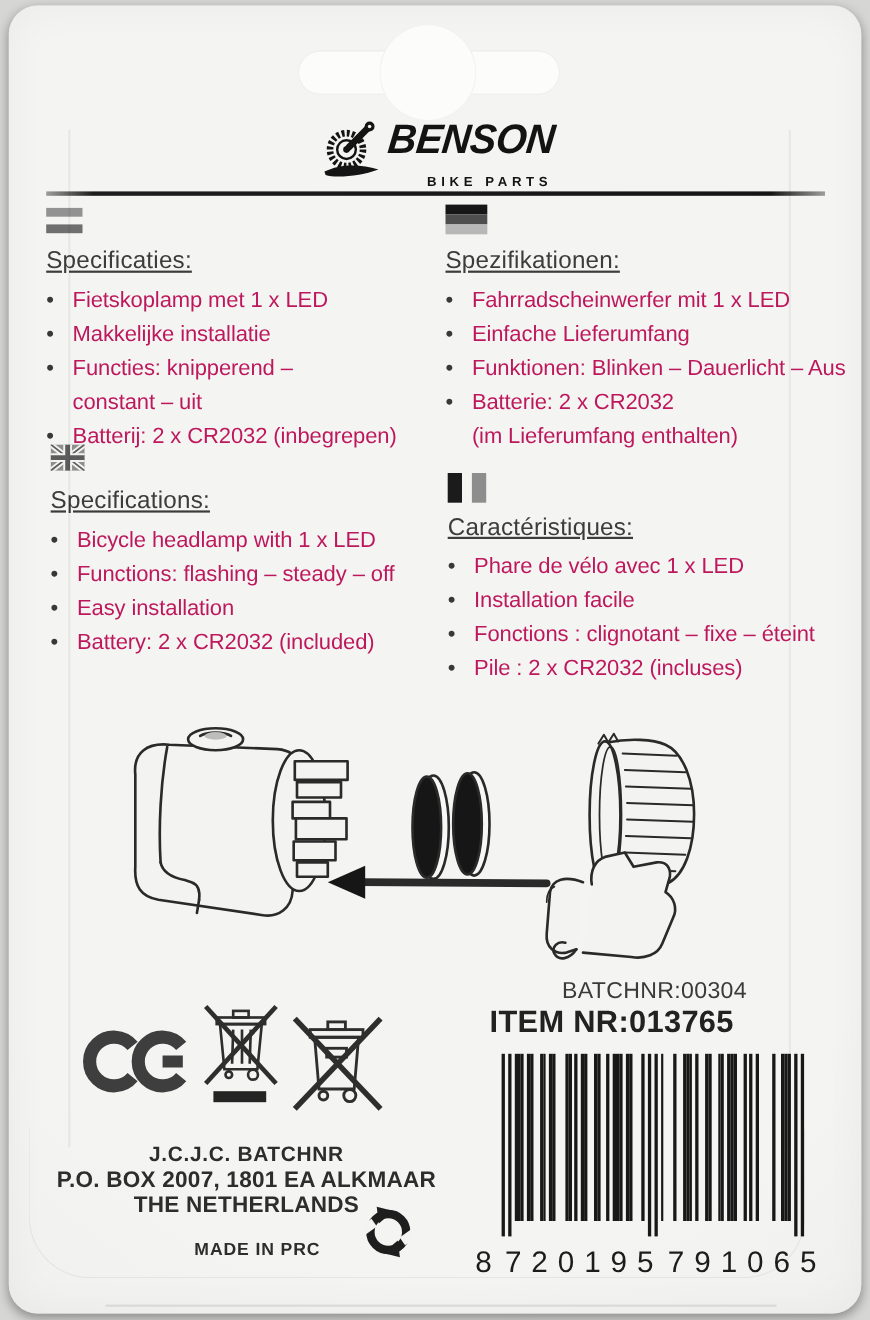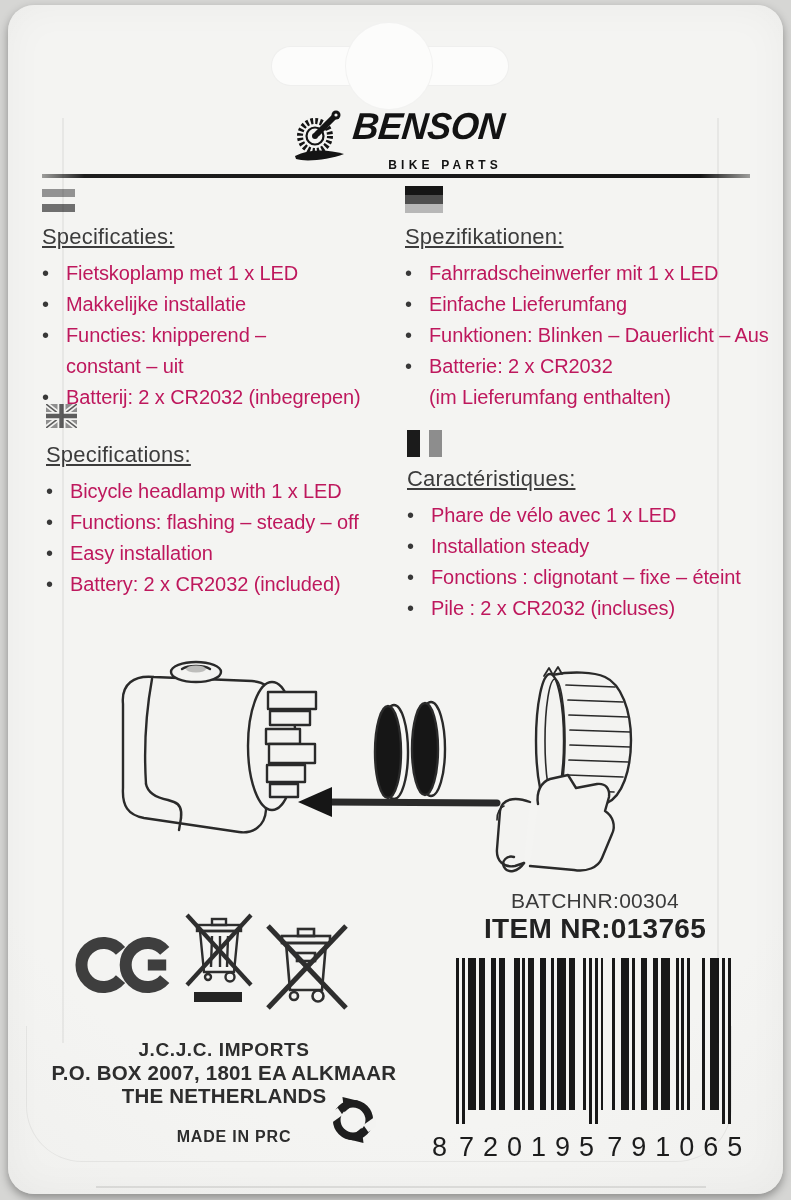--- a/index.html
+++ b/index.html
@@ -40,21 +40,21 @@
   .flag-de{width:38px;height:27px;display:flex;flex-direction:column;}
   .flag-de .s1{height:9px;background:#161616;}
   .flag-de .s2{height:9px;background:#4e4e4e;}
   .flag-de .s3{height:9px;background:#b7b7b7;}
   .flag-fr{width:40px;height:27px;display:flex;margin-top:2px;}
   .flag-fr .b1{width:13px;background:#1b1b1b;}
   .flag-fr .gap{width:9px;}
   .flag-fr .b2{width:13px;background:#8d8d8d;}
   
   #batch{left:445px;top:889px;width:300px;text-align:center;font-size:21px;color:#3a3a3a;letter-spacing:0.3px;}
-  #item{left:445px;top:913px;width:300px;text-align:center;font-size:28px;font-weight:700;color:#222;letter-spacing:0.3px;}
+  #item{left:445px;top:913px;width:300px;text-align:left;font-size:28px;font-weight:700;color:#222;letter-spacing:0.3px;}
   
   #barcode-bars{left:456px;top:958px;display:flex;align-items:flex-start;}
   .mod{width:2.9px;height:152px;}
   .mod.on{background:#181818;}
   .mod.on.guard{height:166px;}
   #barcode-digits{left:432px;top:1132px;width:322px;display:flex;align-items:flex-end;font-size:27px;color:#1c1c1c;}
   #barcode-digits .d8{margin-right:12px;}
   #barcode-digits .grp{letter-spacing:9px;margin-right:4px;}
   
   #footer-text{left:30px;top:1038px;width:388px;text-align:center;color:#2d2d2d;}
@@ -182,21 +182,21 @@
           <div class="gap"></div>
           <div class="b2"></div>
         </div>
     </div>
     <h2>Caractéristiques:</h2>
     <ul class="spec-list">
       <li class="spec-item">
           <span class="spec-text">Phare de vélo avec 1 x LED</span>
         </li>
       <li class="spec-item">
-          <span class="spec-text">Installation steady</span>
+          <span class="spec-text">Installation facile</span>
         </li>
       <li class="spec-item">
           <span class="spec-text">Fonctions : clignotant – fixe – éteint</span>
         </li>
       <li class="spec-item">
           <span class="spec-text">Pile : 2 x CR2032 (incluses)</span>
         </li>
     </ul>
   </section>
 
@@ -392,21 +392,21 @@
       <circle cx="54" cy="76" r="5.5"></circle>
       <circle cx="30" cy="76" r="4"></circle>
       <g stroke-width="5">
           <line x1="4" y1="6" x2="82" y2="88"></line>
           <line x1="82" y1="6" x2="4" y2="88"></line>
         </g>
     </svg>
   </div>
 
   <div class="abs" id="footer-text">
-    <div class="l1">J.C.J.C. IMPORTS</div>
+    <div class="l1">J.C.J.C. BATCHNR</div>
     <div class="l2">P.O. BOX 2007, 1801 EA ALKMAAR</div>
     <div class="l3">THE NETHERLANDS</div>
   </div>
   <div class="abs" id="made-in">MADE IN PRC</div>
 
   <div class="abs" style="left:330px;top:1096px;">
     <svg width="46" height="48" viewBox="0 0 48 50">
       <circle cx="24" cy="25" r="17" fill="none" stroke="#1e1e1e" stroke-width="8"></circle>
       <rect x="-1" y="15" width="13" height="9" fill="#f3f3f1" transform="rotate(-35 6 20)"></rect>
       <rect x="36" y="26" width="13" height="9" fill="#f3f3f1" transform="rotate(-35 42 30)"></rect>

